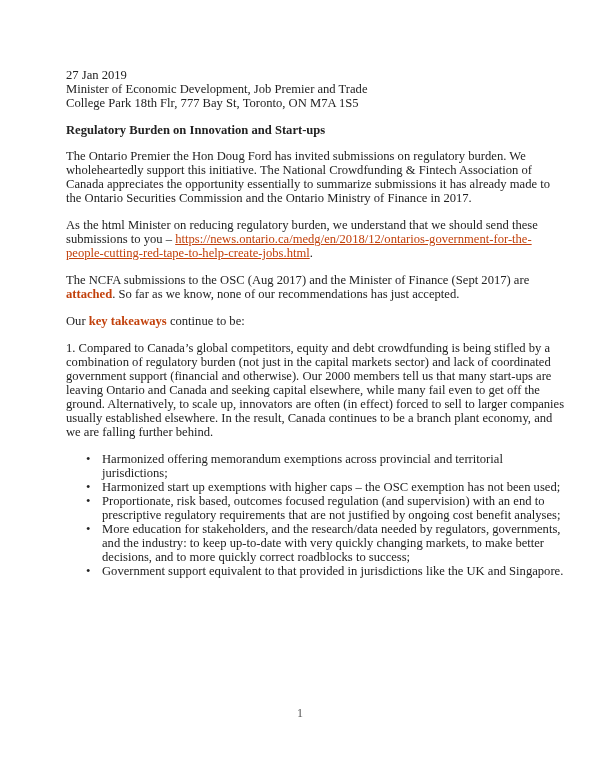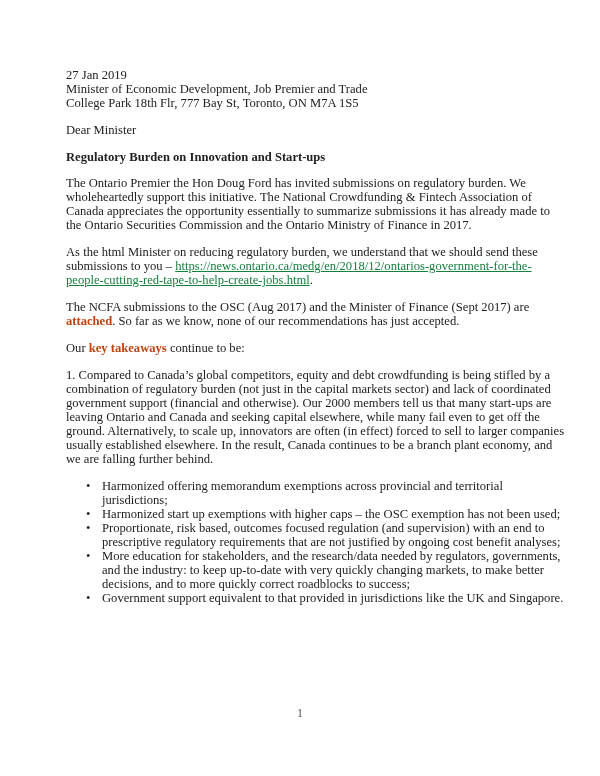--- a/index.html
+++ b/index.html
@@ -9,37 +9,36 @@
       background: #ffffff;
       font-family: "Liberation Serif", "DejaVu Serif", serif;
       font-size: 12.6px; line-height: 14px; color: #222222;
     }
     .content { position: absolute; left: 66px; top: 68px; width: 500px; }
     p { margin: 0 0 13px 0; }
     .addr p { margin: 0; }
     .addr { margin-bottom: 13px; }
     .title { font-weight: bold; margin-bottom: 12px; }
     b { font-weight: bold; color: #c2410c; }
-    a.link { color: #15803d; text-decoration: underline; }
+    a.link { color: #c2410c; text-decoration: underline; }
     ul.bullets { list-style: none; margin: 0; padding: 0; }
     ul.bullets li { position: relative; padding-left: 36px; margin: 0; }
     ul.bullets li .dot { position: absolute; left: 20px; top: 0; }
     .pagenum { position: absolute; left: 0; width: 600px; top: 706px; text-align: center; color: #555; font-size: 12px; }
   </style>
 </head>
 <body>
 
 <div class="page">
   <div class="content">
     <div class="addr">
       <p>27 Jan 2019</p>
       <p>Minister of Economic Development, Job Premier and Trade</p>
       <p>College Park 18th Flr, 777 Bay St, Toronto, ON M7A 1S5</p>
     </div>
-    <p>Dear Minister</p>
     <p class="title">Regulatory Burden on Innovation and Start-ups</p>
     <p>The Ontario Premier the Hon Doug Ford has invited submissions on regulatory burden. We wholeheartedly support this initiative. The National Crowdfunding &amp; Fintech Association of Canada appreciates the opportunity essentially to summarize submissions it has already made to the Ontario Securities Commission and the Ontario Ministry of Finance in 2017.</p>
     <p><span>As the html Minister on reducing regulatory burden, we understand that we should send these submissions to you – </span><a class="link">https://news.ontario.ca/medg/en/2018/12/ontarios-government-for-the-people-cutting-red-tape-to-help-create-jobs.html</a><span>.</span></p>
     <p><span>The NCFA submissions to the OSC (Aug 2017) and the Minister of Finance (Sept 2017) are </span><b>attached</b><span>. So far as we know, none of our recommendations has just accepted.</span></p>
     <p><span>Our </span><b>key takeaways</b><span> continue to be:</span></p>
     <p>1. Compared to Canada’s global competitors, equity and debt crowdfunding is being stifled by a combination of regulatory burden (not just in the capital markets sector) and lack of coordinated government support (financial and otherwise).  Our 2000 members tell us that many start-ups are leaving Ontario and Canada and seeking capital elsewhere, while many fail even to get off the ground. Alternatively, to scale up, innovators are often (in effect) forced to sell to larger companies usually established elsewhere. In the result, Canada continues to be a branch plant economy, and we are falling further behind.</p>
     <ul class="bullets">
       <li><span class="dot">•</span><span>Harmonized offering memorandum exemptions across provincial and territorial jurisdictions;</span></li>
       <li><span class="dot">•</span><span>Harmonized start up exemptions with higher caps – the OSC exemption has not been used;</span></li>
       <li><span class="dot">•</span><span>Proportionate, risk based, outcomes focused regulation (and supervision) with an end to prescriptive regulatory requirements that are not justified by ongoing cost benefit analyses;</span></li>

